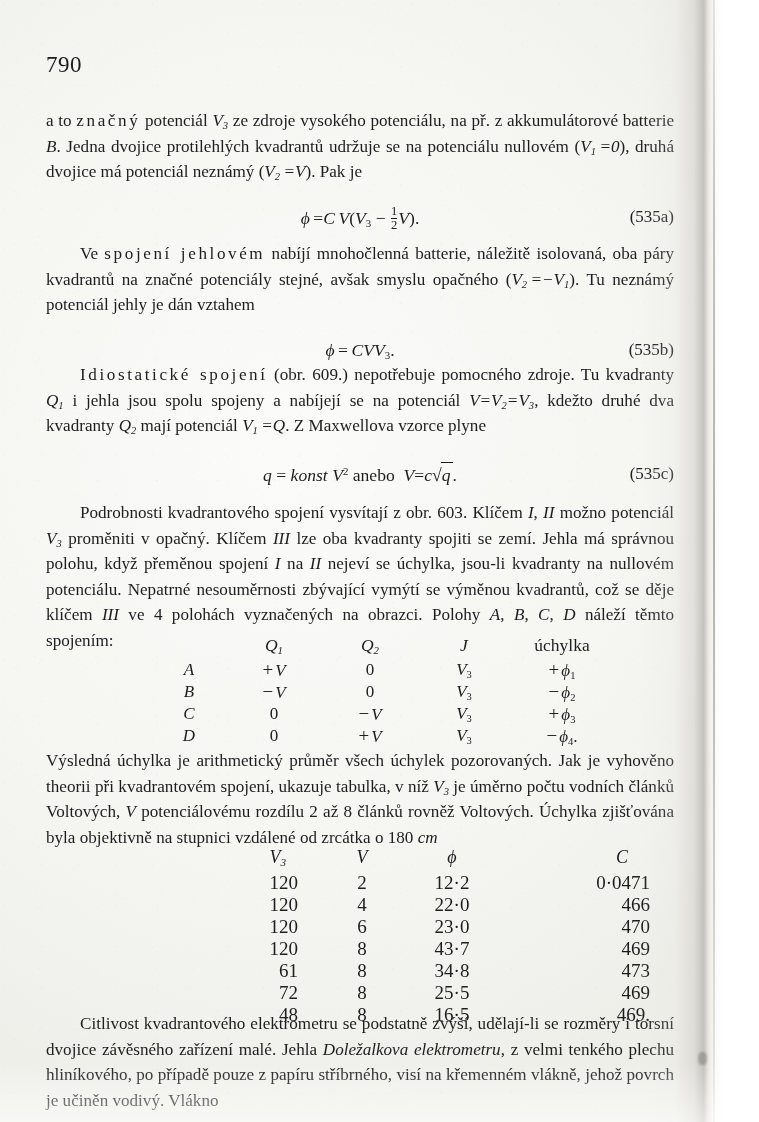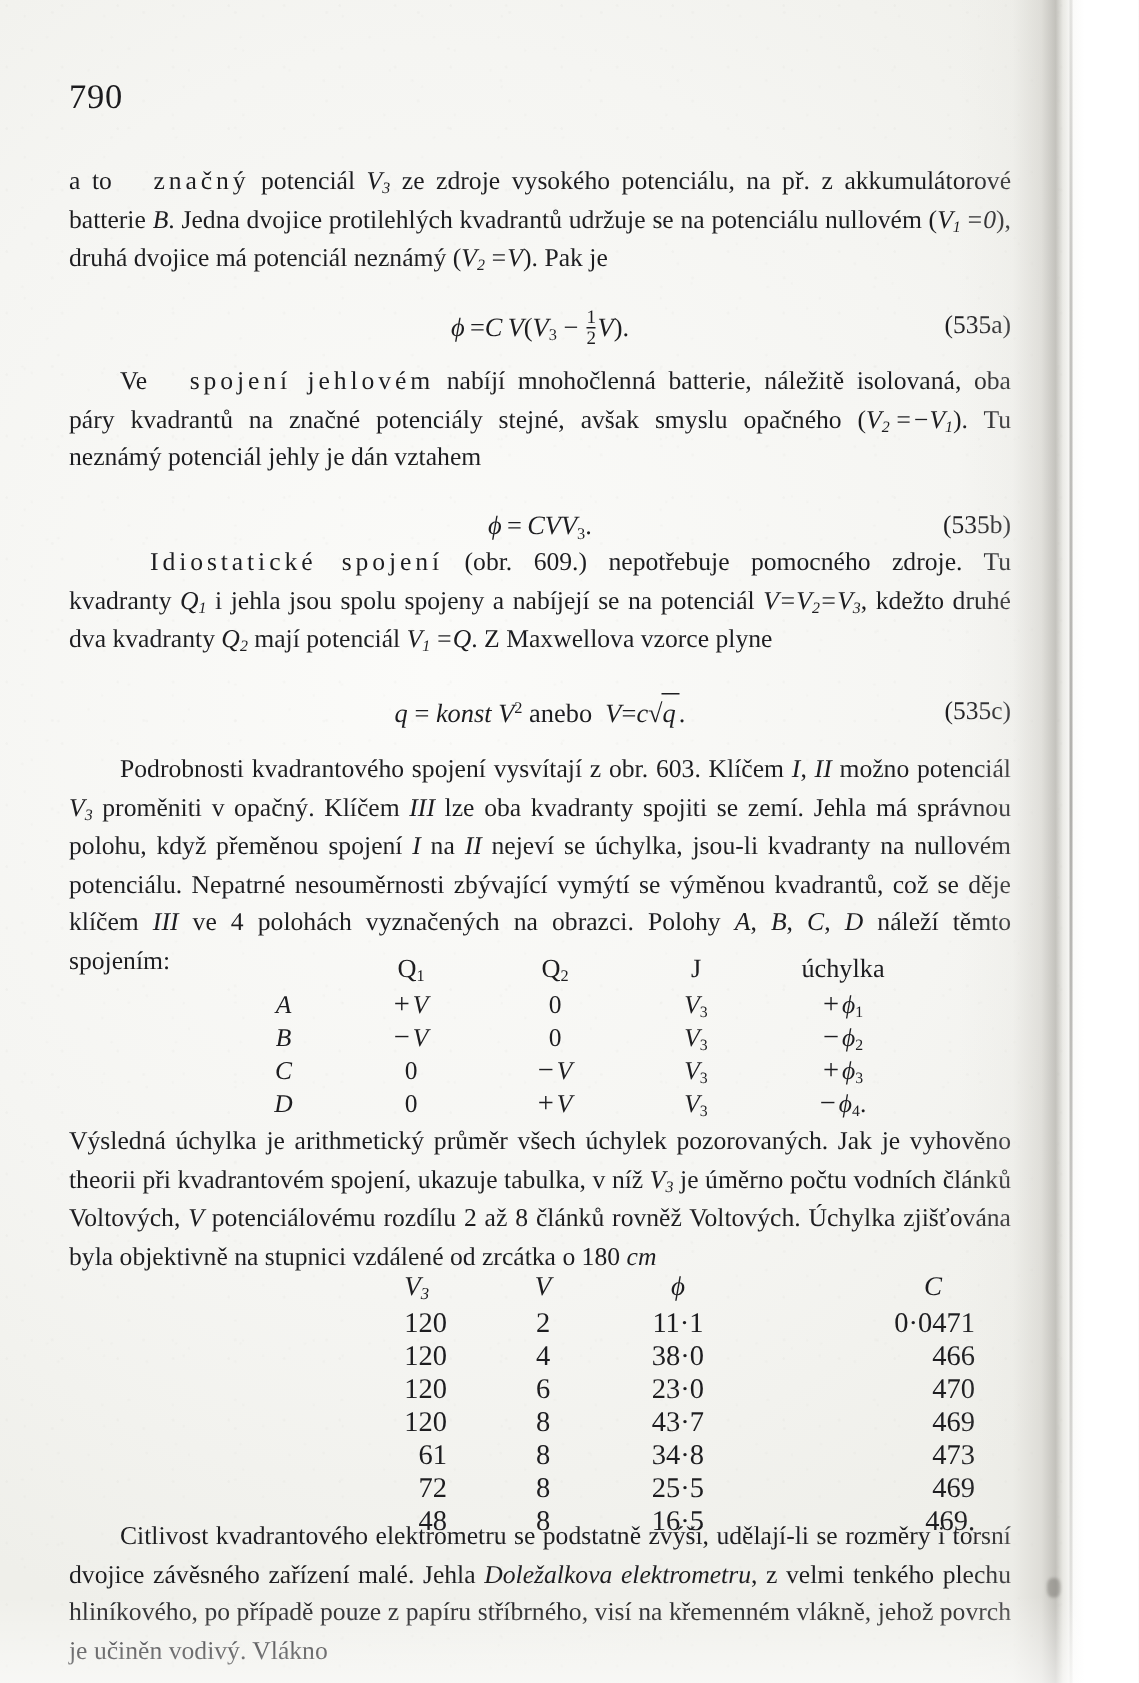--- a/index.html
+++ b/index.html
@@ -144,21 +144,21 @@
     text-align: center;
   }
   .eq .tag {
     position: absolute;
     right: 0;
     top: 0;
     font-size: 17px;
   }
 
   i, .it { font-style: italic; }
-  .sp { letter-spacing: 2.6px; margin-left: 20px; }
+  .sp { letter-spacing: 2.6px; }
   .var { font-style: italic; }
   sub {
     font-size: .62em;
     line-height: 0;
     vertical-align: -.28em;
   }
   sup {
     font-size: .62em;
     line-height: 0;
     vertical-align: .52em;
@@ -191,21 +191,21 @@
   }
   table.tbl td, table.tbl th {
     padding: 0;
     font-weight: normal;
     text-align: center;
     white-space: nowrap;
   }
 
   
   #tbl-connections { left: 106px; top: 632px; }
-  #tbl-connections th { height: 27px; font-size: 17.5px; }
+  #tbl-connections th { height: 27px; font-style: italic; font-size: 17.5px; }
   #tbl-connections td { height: 21.5px; }
   #tbl-connections .c-row  { width: 74px; text-align: center; font-style: italic; font-size: 17px; }
   #tbl-connections .c-q1   { width: 96px; }
   #tbl-connections .c-q2   { width: 96px; }
   #tbl-connections .c-j    { width: 92px; }
   #tbl-connections .c-u    { width: 104px; }
   #tbl-connections .sign   { font-size: 19px; margin-right: 2px; }
 
   
   #tbl-measurements { left: 128px; top: 842px; }
@@ -318,27 +318,27 @@
           <th class="c-v3">V<sub>3</sub></th>
           <th class="c-v">V</th>
           <th class="c-phi">ϕ</th>
           <th class="c-c">C</th>
         </tr>
       </thead>
       <tbody>
         <tr>
           <td class="c-v3">120</td>
           <td class="c-v">2</td>
-          <td class="c-phi">11·1</td>
+          <td class="c-phi">12·2</td>
           <td class="c-c">0·0471</td>
         </tr>
         <tr>
           <td class="c-v3">120</td>
           <td class="c-v">4</td>
-          <td class="c-phi">38·0</td>
+          <td class="c-phi">22·0</td>
           <td class="c-c">466</td>
         </tr>
         <tr>
           <td class="c-v3">120</td>
           <td class="c-v">6</td>
           <td class="c-phi">23·0</td>
           <td class="c-c">470</td>
         </tr>
         <tr>
           <td class="c-v3">120</td>

